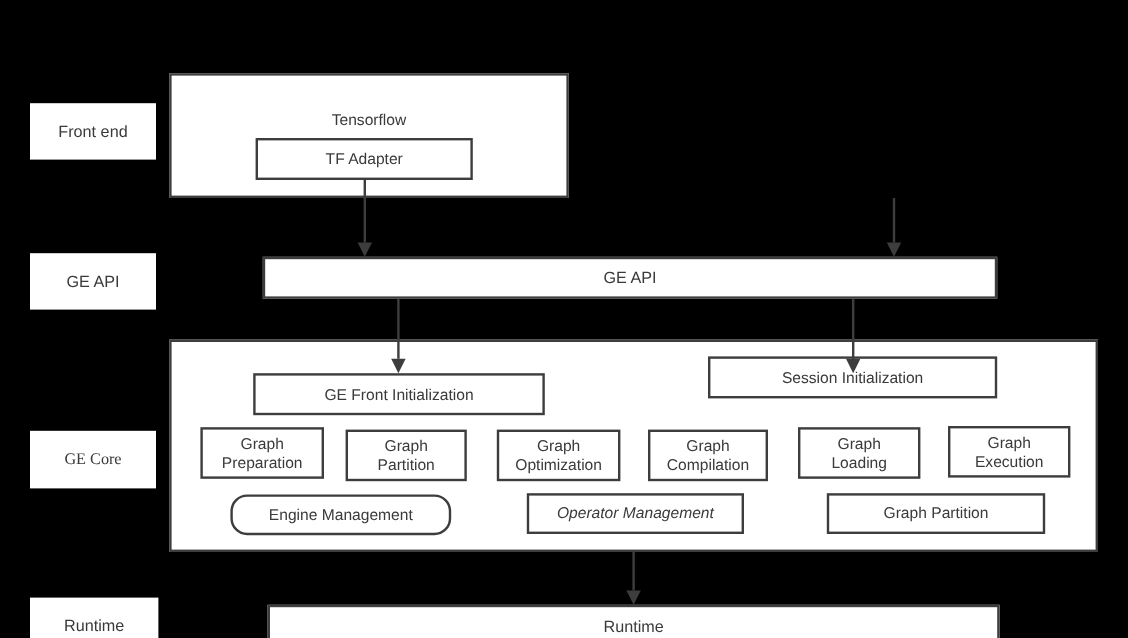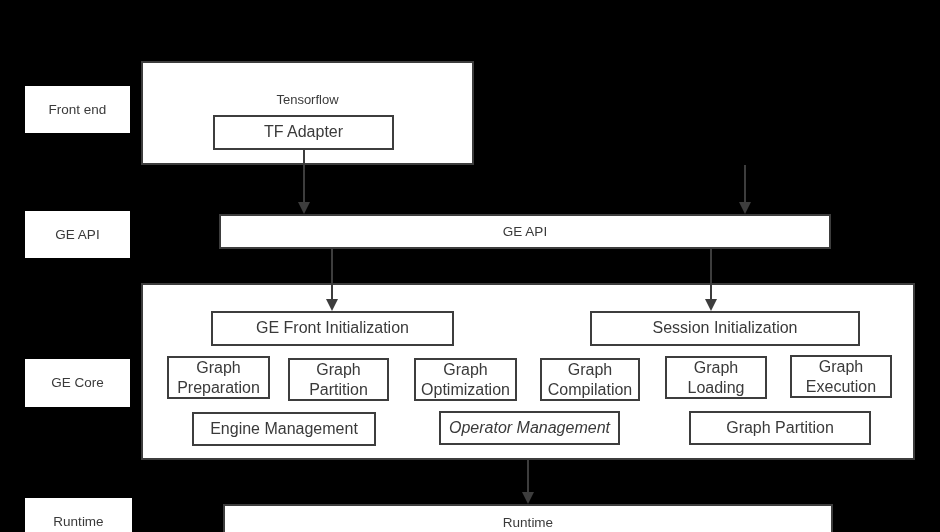--- a/index.html
+++ b/index.html
@@ -46,21 +46,21 @@
     position: absolute;
     left: 0;
     right: 0;
     text-align: center;
     color: #3a3a3a;
     font-size: 13px;
   }
   
   .leaf {
     border: 2px solid #3d3d3d;
-    font-size: 16px;
+    font-size: 13px;
   }
   .bar {
     border: 2px solid #3d3d3d;
     font-size: 13.5px;
   }
   .two-line { line-height: 1.22; }
 
   
   .arrow {
     position: absolute;
@@ -92,21 +92,21 @@
 <div id="canvas">
 
   <div class="box stage-label" style="left:25px; top:50px; width:105px; height:47px;">
     <span>Front end</span>
   </div>
 
   <div class="box stage-label" style="left:25px; top:175px; width:105px; height:47px;">
     <span>GE API</span>
   </div>
 
-  <div class="box stage-label" style="left:25px; top:323px; width:105px; height:48px;">
+  <div class="box stage-label" style="left:25px; top:323px; width:105px; height:48px;font-family:Liberation Serif, serif;">
     <span>GE Core</span>
   </div>
 
   <div class="box stage-label" style="left:25px; top:462px; width:107px; height:47px;">
     <span>Runtime</span>
   </div>
 
   <div class="box container-box" style="left:141px; top:25px; width:333px; height:104px;">
     <span class="container-title" style="top:29px;">Tensorflow</span>
   </div>
@@ -119,21 +119,21 @@
   <div class="box bar" style="left:219px; top:178px; width:612px; height:35px;">
     <span>GE API</span>
   </div>
 
   <div class="box container-box" style="left:141px; top:247px; width:774px; height:177px;"></div>
 
   <div class="box leaf" style="left:211px; top:275px; width:243px; height:35px;">
     <span>GE Front Initialization</span>
   </div>
 
-  <div class="box leaf" style="left:590px; top:275px; width:270px; height:35px;">
+  <div class="box leaf" style="left:590px; top:261px; width:241px; height:35px;">
     <span>Session Initialization</span>
   </div>
 
   <div class="box leaf two-line" style="left:167px; top:320px; width:103px; height:43px;">
     <span>Graph
 Preparation</span>
   </div>
 
   <div class="box leaf two-line" style="left:288px; top:322px; width:101px; height:43px;">
     <span>Graph
@@ -153,21 +153,21 @@
   <div class="box leaf two-line" style="left:665px; top:320px; width:102px; height:43px;">
     <span>Graph
 Loading</span>
   </div>
 
   <div class="box leaf two-line" style="left:790px; top:319px; width:102px; height:43px;">
     <span>Graph
 Execution</span>
   </div>
 
-  <div class="box leaf" style="left:192px; top:376px; width:184px; height:34px;">
+  <div class="box leaf" style="left:192px; top:376px; width:184px; height:34px;border-radius:14px;">
     <span>Engine Management</span>
   </div>
 
   <div class="box leaf" style="left:439px; top:375px; width:181px; height:34px;font-style:italic;">
     <span>Operator Management</span>
   </div>
 
   <div class="box leaf" style="left:689px; top:375px; width:182px; height:34px;">
     <span>Graph Partition</span>
   </div>

